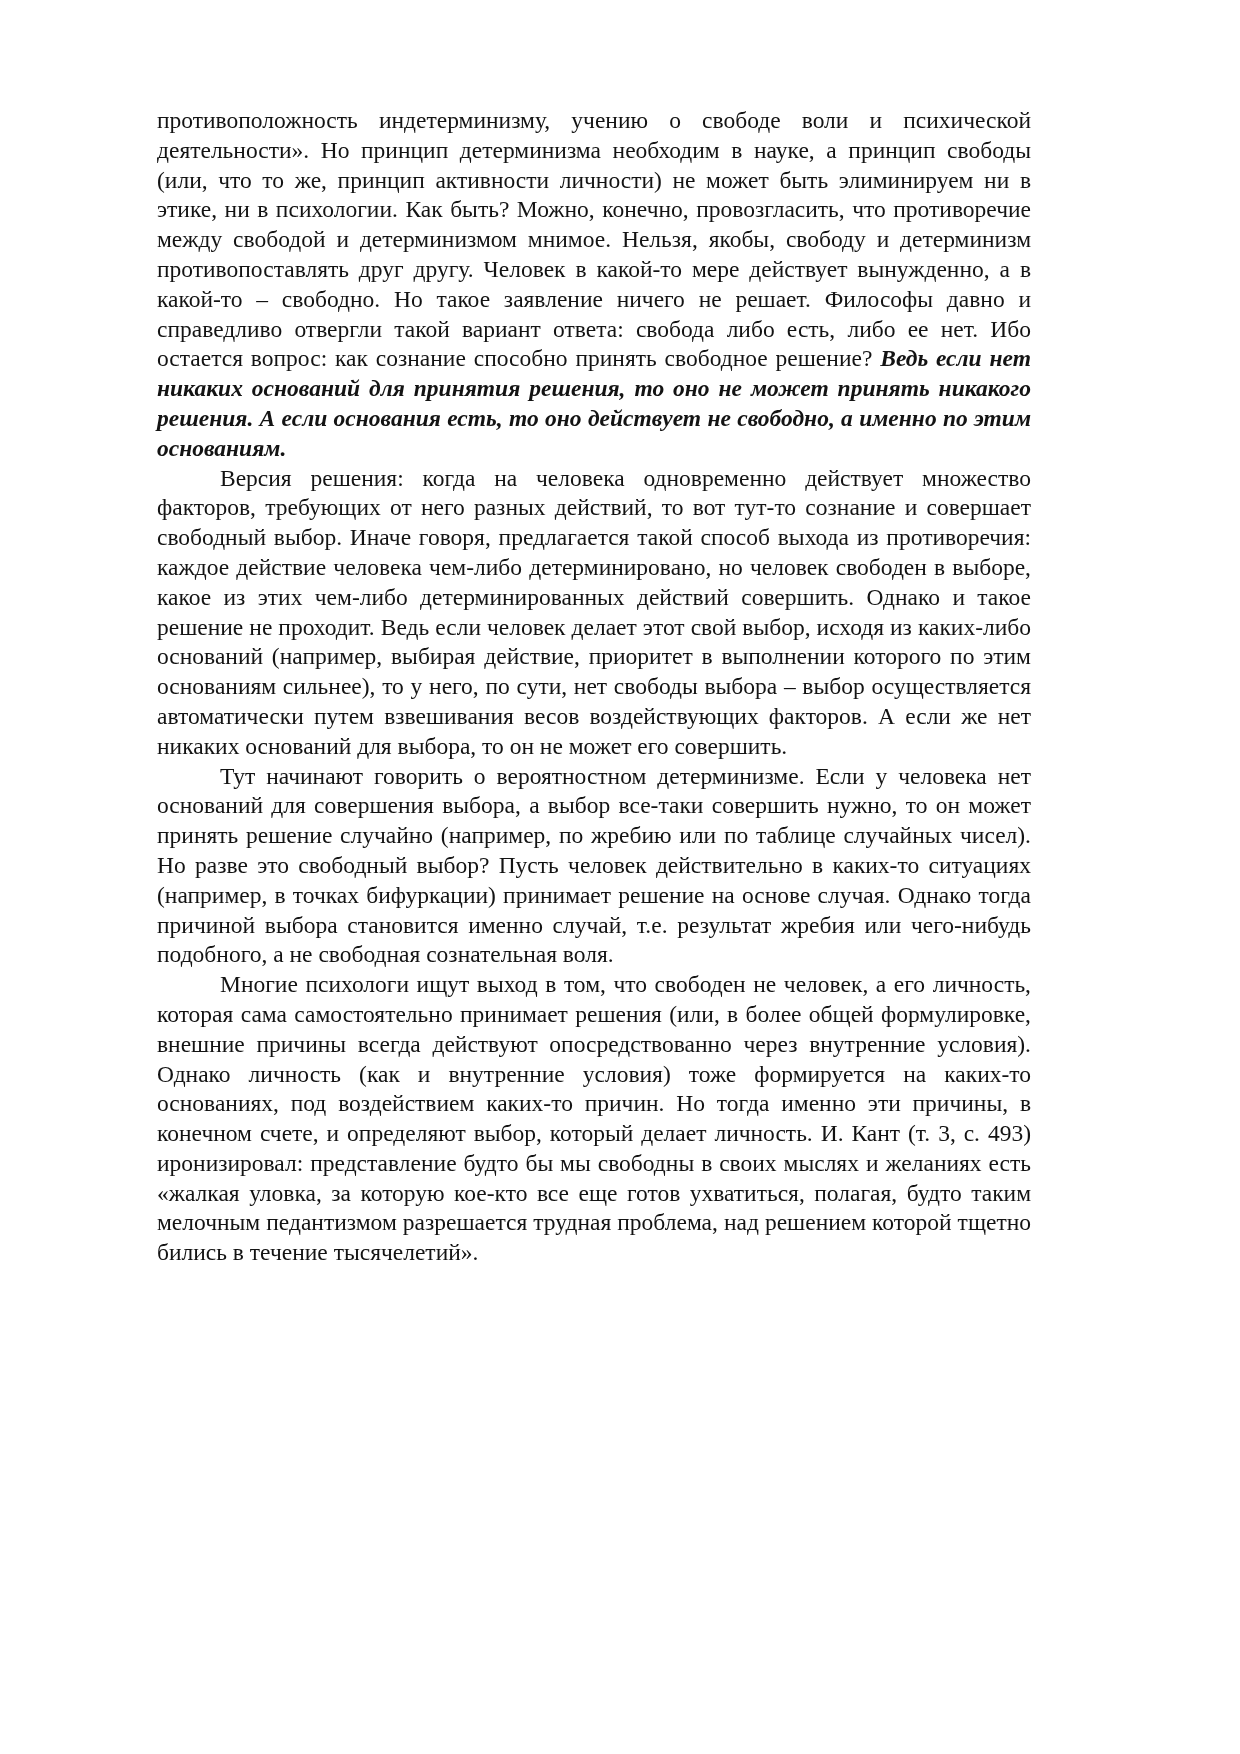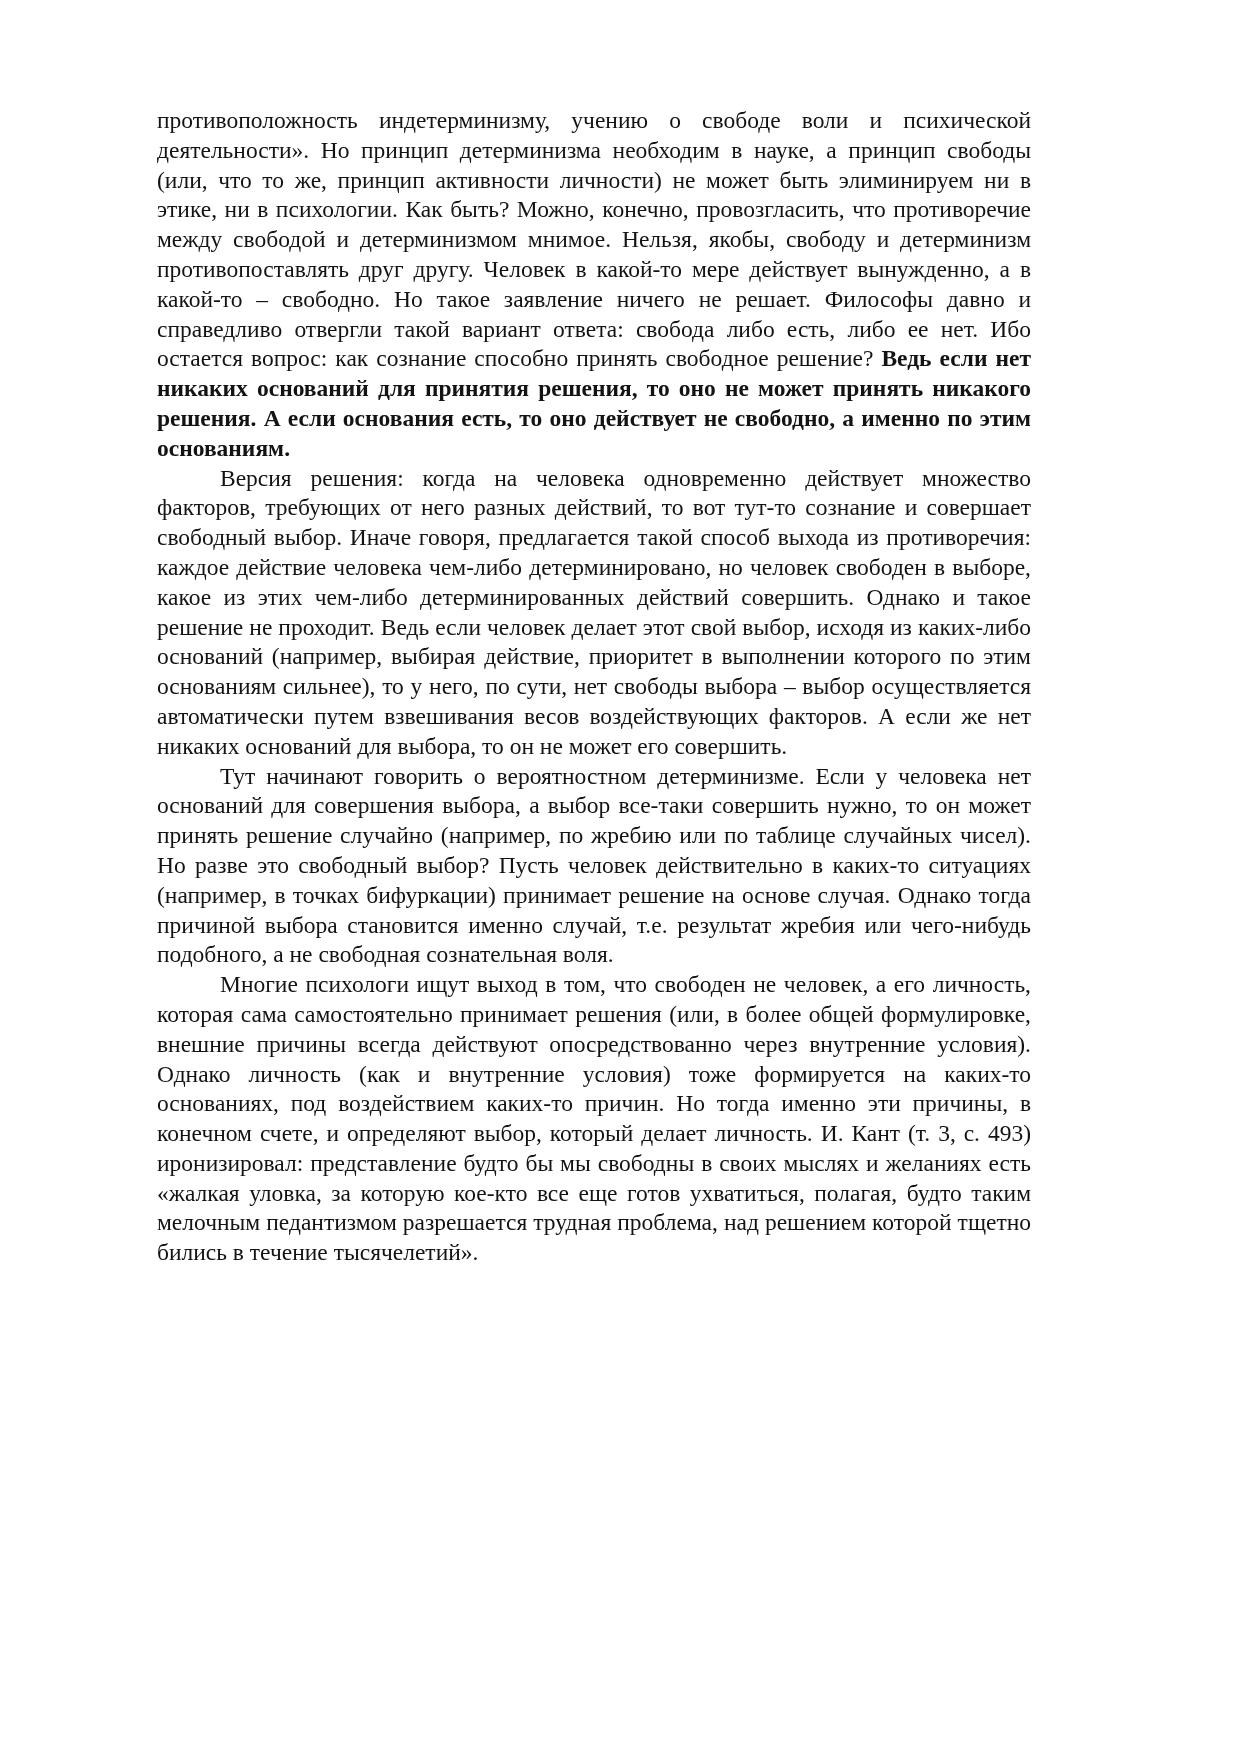--- a/index.html
+++ b/index.html
@@ -28,20 +28,21 @@
     padding: 0;
     text-indent: 63px;
   }
   p.para.continuation {
     text-indent: 0;
   }
   .run {
     
   }
   .bi {
+    font-style: italic;
     font-weight: bold;
   }
 </style>
 </head>
 <body>
 
 <div class="page">
   <div class="text-block">
 
     <p class="para continuation"><span class="run">противоположность индетерминизму, учению о свободе воли и психической деятельности». Но принцип детерминизма необходим в науке, а принцип свободы (или, что то же, принцип активности личности) не может быть элиминируем ни в этике, ни в психологии. Как быть? Можно, конечно, провозгласить, что противоречие между свободой и детерминизмом мнимое. Нельзя, якобы, свободу и детерминизм противопоставлять друг другу. Человек в какой-то мере действует вынужденно, а в какой-то – свободно. Но такое заявление ничего не решает. Философы давно и справедливо отвергли такой вариант ответа: свобода либо есть, либо ее нет. Ибо остается вопрос: как сознание способно принять свободное решение? </span><span class="run bi">Ведь если нет никаких оснований для принятия решения, то оно не может принять никакого решения. А если основания есть, то оно действует не свободно, а именно по этим основаниям.</span></p>

